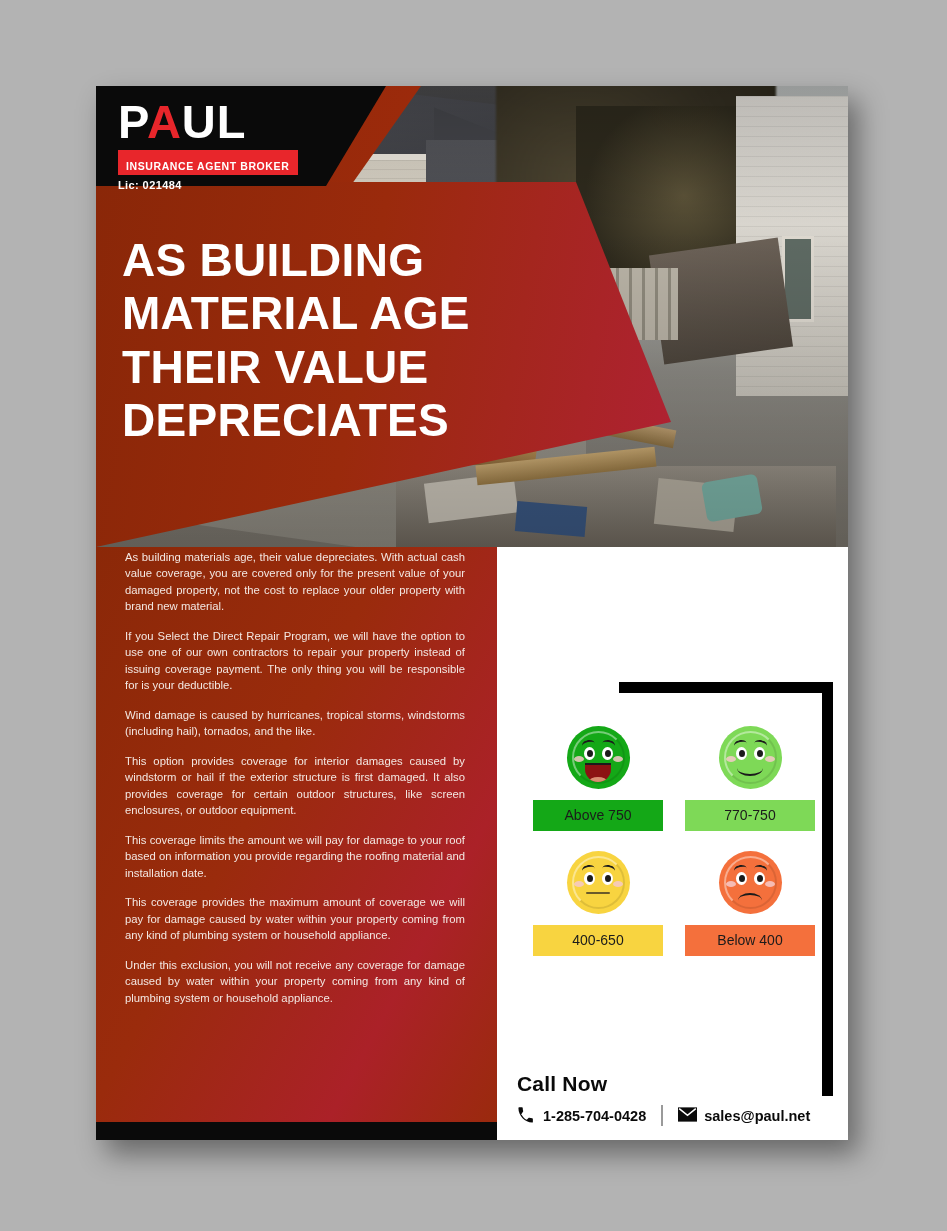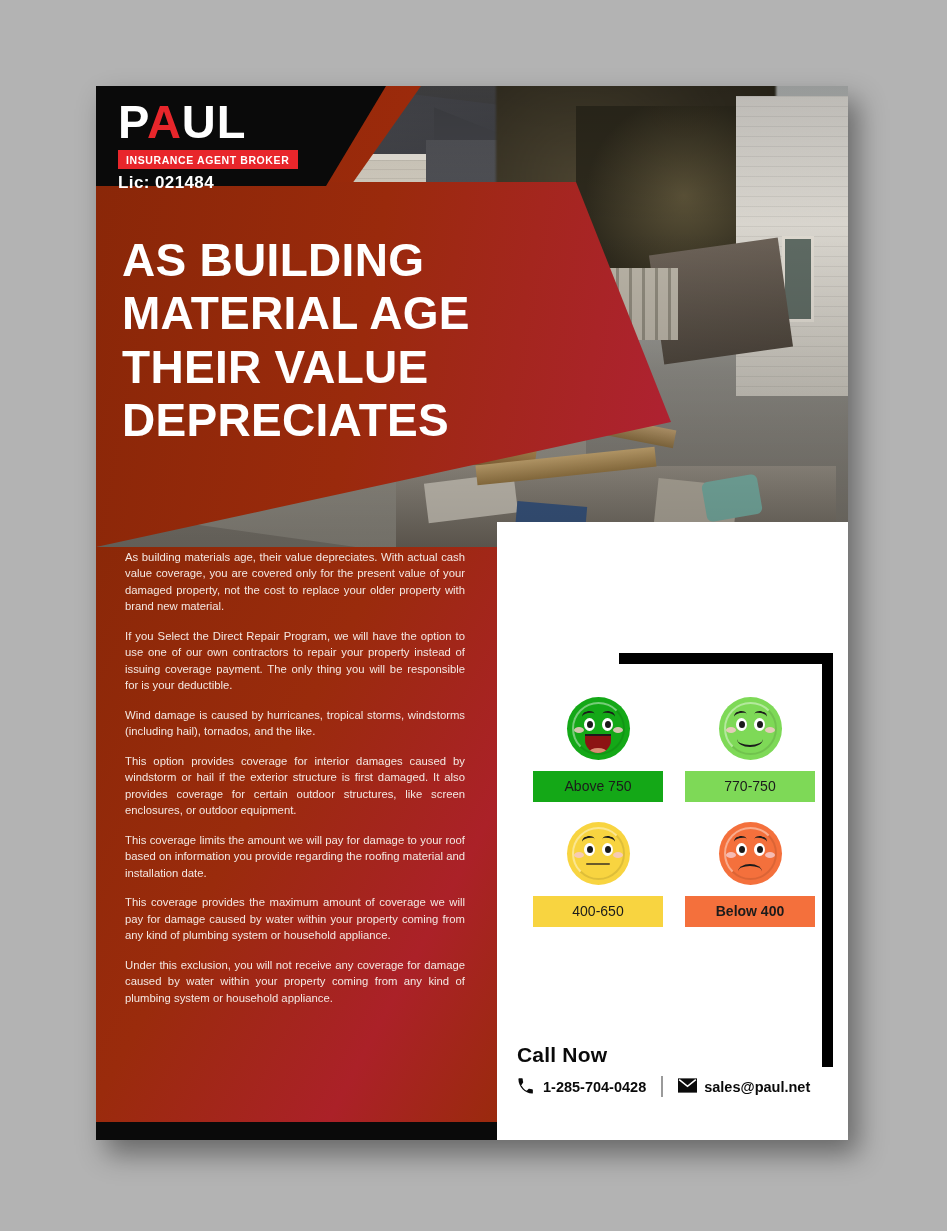--- a/index.html
+++ b/index.html
@@ -97,34 +97,34 @@
   
   .blackbar{position:absolute;left:0;top:0;width:752px;height:100px;background:#0a0a0a;
     clip-path:polygon(0 0,290px 0,230px 100px,0 100px);
     -webkit-clip-path:polygon(0 0,290px 0,230px 100px,0 100px);}
 
   .logo{position:absolute;left:22px;top:12px;width:260px;}
   .logo-word{font-size:47px;font-weight:bold;letter-spacing:1px;line-height:1;color:#ffffff;
     font-family:"Liberation Sans",sans-serif;}
   .logo-word .red{color:#e8262b;}
   .logo-badge{display:inline-block;margin-top:5px;background:#e8262b;color:#ffffff;
-    font-size:10.5px;font-weight:bold;letter-spacing:.6px;padding:4px 9px 3px 8px;}
-  .logo-lic{margin-top:4px;color:#ffffff;font-size:17px;font-weight:bold;letter-spacing:.4px;}
+    font-size:10.5px;font-weight:bold;letter-spacing:.6px;padding:10px 9px 3px 8px;}
+  .logo-lic{margin-top:4px;color:#ffffff;font-size:11px;font-weight:bold;letter-spacing:.4px;}
 
   .headline{position:absolute;left:26px;top:148px;width:400px;color:#ffffff;
     font-size:46px;line-height:1.16;font-weight:bold;letter-spacing:.3px;}
 
   
   .left-col{position:absolute;left:0;top:461px;width:401px;height:575px;
     background:linear-gradient(118deg,#8b2808 0%,#9a2b0c 42%,#ab2128 76%,#9a2a0d 100%);}
   .left-pad{position:absolute;left:29px;top:2px;width:340px;}
   .left-bottom-bar{position:absolute;left:0;top:1036px;width:401px;height:18px;background:#0a0a0a;}
   .para{color:#f3e7e2;font-size:11.3px;line-height:1.46;text-align:justify;margin:0 0 13px 0;}
 
-  .right-col{position:absolute;left:401px;top:436px;width:351px;height:593px;background:#ffffff;}
+  .right-col{position:absolute;left:401px;top:465px;width:351px;height:593px;background:#ffffff;}
 
   
   .frame{position:absolute;left:122px;top:131px;width:214px;height:414px;background:#000000;}
   .frame-inner{position:absolute;left:111px;top:142px;width:214px;height:414px;background:#ffffff;}
 
   .faces{position:absolute;left:12px;top:175px;width:330px;}
   .face-row{display:flex;justify-content:center;gap:22px;margin-bottom:20px;}
   .face-cell{width:130px;display:flex;flex-direction:column;align-items:center;}
   .face{width:63px;height:63px;border-radius:50%;position:relative;margin-bottom:11px;}
   .face .ring{position:absolute;left:5px;top:5px;right:5px;bottom:5px;border-radius:50%;
@@ -297,21 +297,21 @@
               <div class="cheek l"></div>
                 <div class="cheek r"></div>
               <div class="eye l">
                   <div class="pupil"></div>
                 </div>
               <div class="eye r">
                   <div class="pupil"></div>
                 </div>
               <div class="mouth-sad"></div>
             </div>
-            <div class="face-label" id="l3" style="background: rgb(244, 112, 60); font-weight: bold;">Below 400</div>
+            <div class="face-label" id="l3" style="background: rgb(244, 112, 60);">Below 400</div>
           </div>
         </div>
       </div>
 
       <div class="contact">
         <div class="call-now">Call Now</div>
         <div class="contact-row">
           <span class="ico">
             <svg viewBox="0 0 24 24" width="17" height="17">
                 <path fill="#0a0a0a" d="M6.6 10.8c1.6 3.1 4.1 5.6 7.2 7.2l2.4-2.4c.3-.3.8-.4 1.2-.3 1.2.4 2.6.6 4 .6.6 0 1 .4 1 1V21c0 .6-.4 1-1 1C11.3 22 2 12.7 2 1.5c0-.6.4-1 1-1h4.1c.6 0 1 .4 1 1 0 1.4.2 2.8.6 4 .1.4 0 .9-.3 1.2l-2.8 4.1z"></path>

